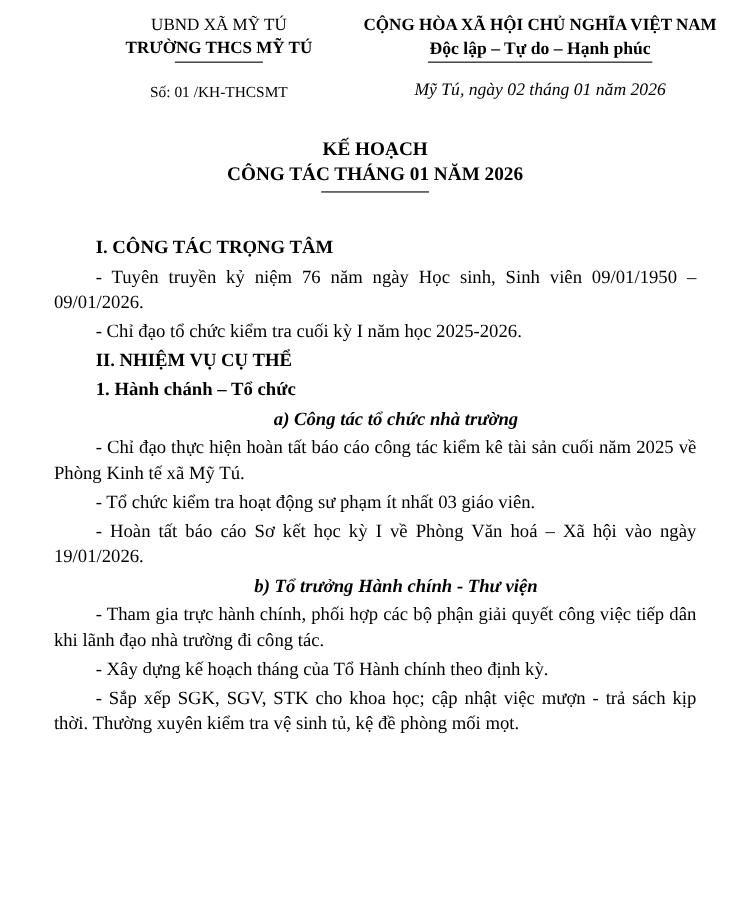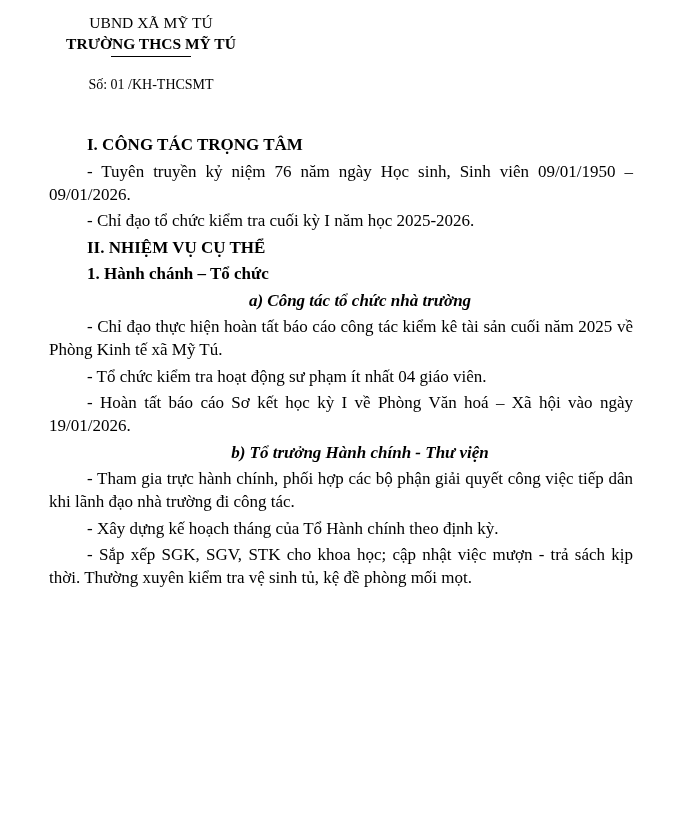--- a/index.html
+++ b/index.html
@@ -9,22 +9,22 @@
     width: 682px;
     height: 815px;
     background: #ffffff;
     color: #000000;
     font-family: "Liberation Serif", "DejaVu Serif", serif;
     overflow: hidden;
   }
   
   .doc-header {
     display: flex;
-    justify-content: space-between;
-    padding: 12px 22px 0 40px;
+    justify-content: flex-end;
+    padding: 12px 10px 0 40px;
   }
   .header-left {
     width: 222px;
     text-align: center;
     font-size: 15.5px;
     line-height: 21px;
   }
   .header-right {
     width: 362px;
     text-align: center;
@@ -81,32 +81,44 @@
 
 <div class="page">
 
   <div class="doc-header">
     <div class="header-left">
       <div class="org-parent">UBND XÃ MỸ TÚ</div>
       <div class="org-name">TRƯỜNG THCS MỸ TÚ</div>
       <div class="org-underline"></div>
       <div class="doc-number">Số: 01 /KH-THCSMT</div>
     </div>
+    <div class="header-right">
+      <div class="national-motto-1">CỘNG HÒA XÃ HỘI CHỦ NGHĨA VIỆT NAM</div>
+      <div>
+        <span class="national-motto-2">Độc lập – Tự do – Hạnh phúc</span>
+      </div>
+      <div class="date-line">Mỹ Tú, ngày 02 tháng 01 năm 2026</div>
+    </div>
   </div>
 
+  <div class="doc-title">
+    <div>KẾ HOẠCH</div>
+    <div>CÔNG TÁC THÁNG 01 NĂM 2026</div>
+    <div class="title-underline"></div>
+  </div>
 
   <div class="doc-body">
     <p class="heading">I. CÔNG TÁC TRỌNG TÂM</p>
     <p class="paragraph">- Tuyên truyền kỷ niệm 76 năm ngày Học sinh, Sinh viên 09/01/1950 – 09/01/2026.</p>
     <p class="paragraph">- Chỉ đạo tổ chức kiểm tra cuối kỳ I năm học 2025-2026.</p>
     <p class="heading">II. NHIỆM VỤ CỤ THỂ</p>
     <p class="heading">1. Hành chánh – Tổ chức</p>
     <p class="subheading">a) Công tác tổ chức nhà trường</p>
     <p class="paragraph">- Chỉ đạo thực hiện hoàn tất báo cáo công tác kiểm kê tài sản cuối năm 2025 về Phòng Kinh tế xã Mỹ Tú.</p>
-    <p class="paragraph">- Tổ chức kiểm tra hoạt động sư phạm ít nhất 04 giáo viên.</p>
+    <p class="paragraph">- Tổ chức kiểm tra hoạt động sư phạm ít nhất 03 giáo viên.</p>
     <p class="paragraph">- Hoàn tất báo cáo Sơ kết học kỳ I về Phòng Văn hoá – Xã hội vào ngày 19/01/2026.</p>
     <p class="subheading">b) Tổ trưởng Hành chính - Thư viện</p>
     <p class="paragraph">- Tham gia trực hành chính, phối hợp các bộ phận giải quyết công việc tiếp dân khi lãnh đạo nhà trường đi công tác.</p>
     <p class="paragraph">- Xây dựng kế hoạch tháng của Tổ Hành chính theo định kỳ.</p>
     <p class="paragraph">- Sắp xếp SGK, SGV, STK cho khoa học; cập nhật việc mượn - trả sách kịp thời. Thường xuyên kiểm tra vệ sinh tủ, kệ đề phòng mối mọt.</p>
 
   </div>
 
 </div>
 

